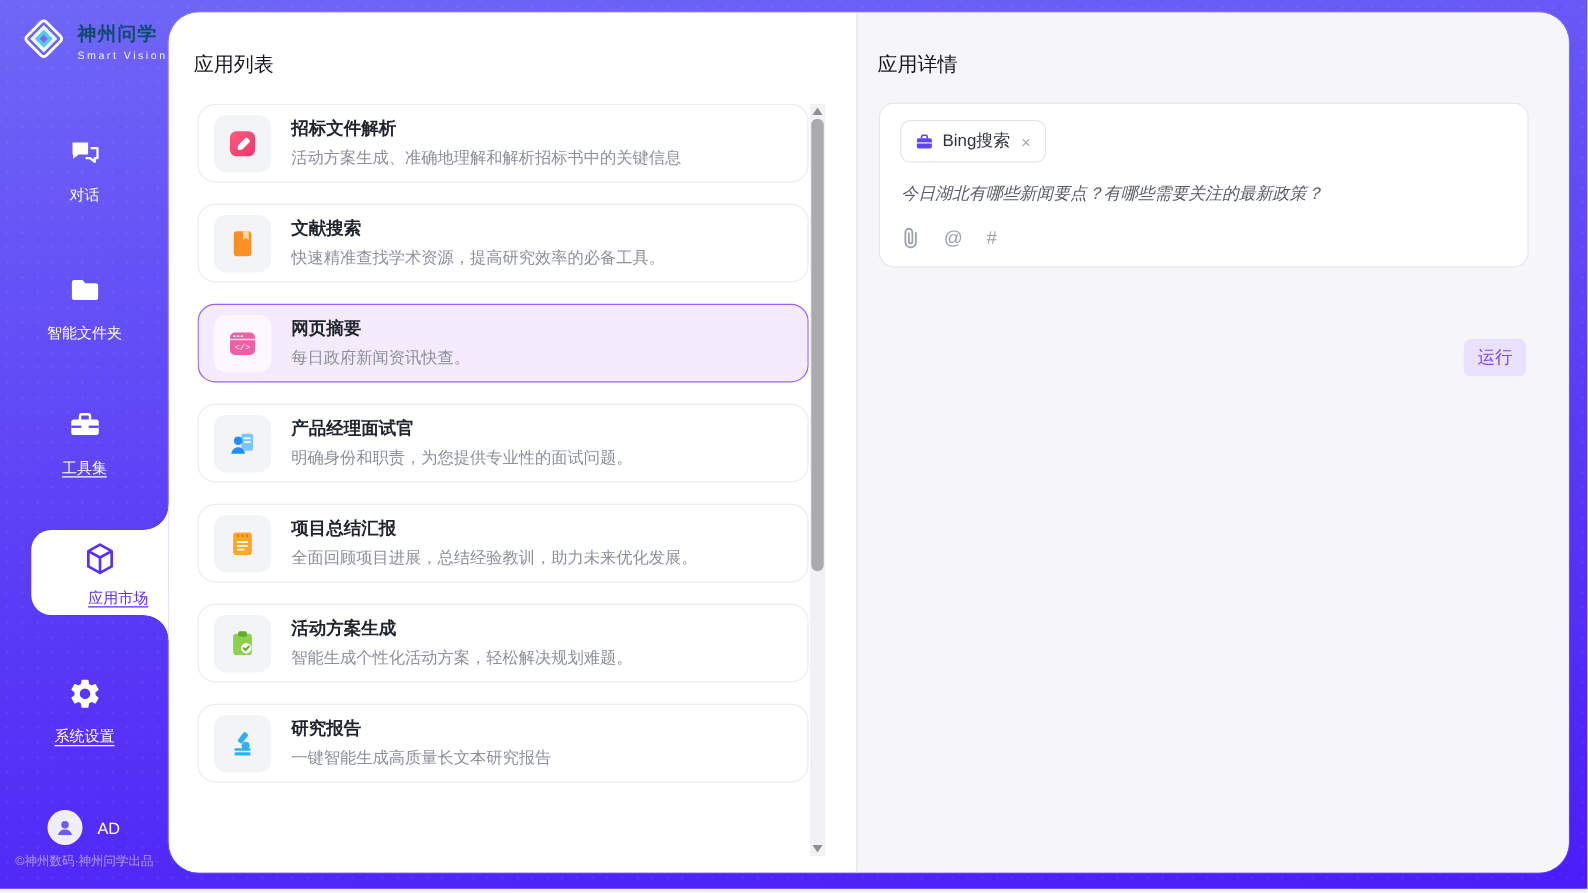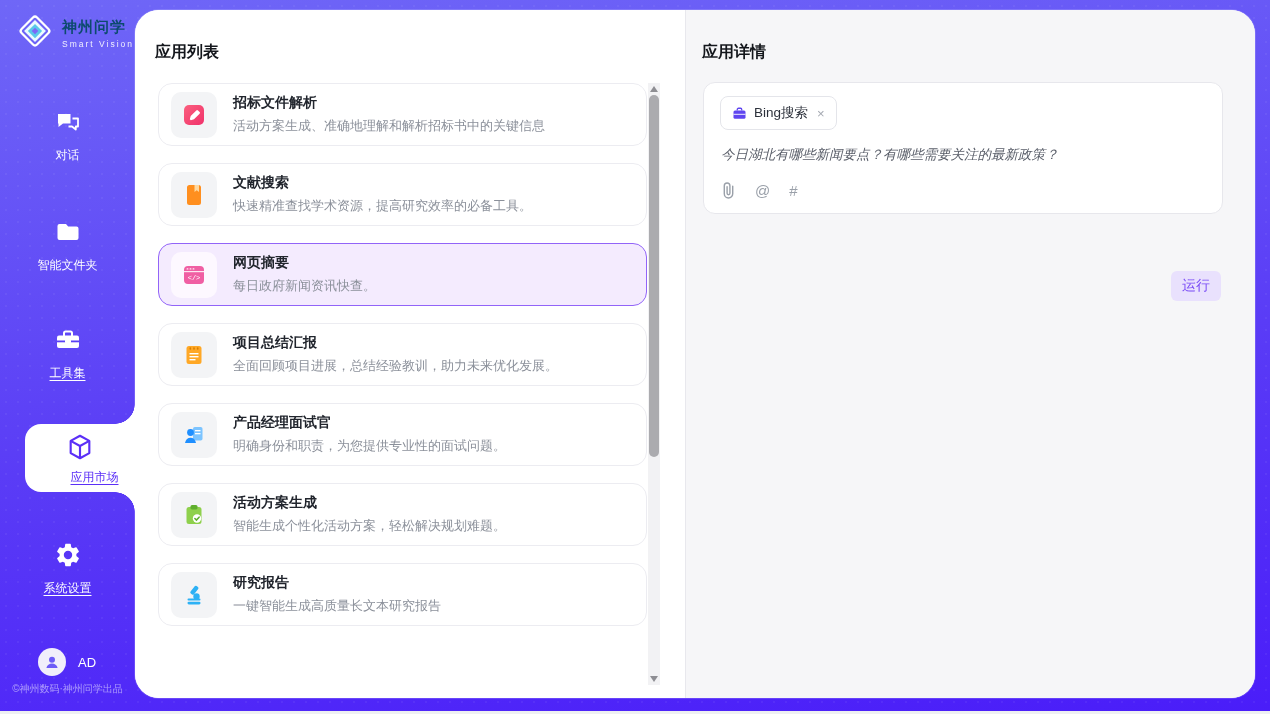--- a/index.html
+++ b/index.html
@@ -30,21 +30,21 @@
   .avatar{width:28px;height:28px;border-radius:50%;background:#f1eefb;display:flex;
     align-items:center;justify-content:center;}
   .user-name{color:#fff;font-size:13px;}
   .side-footer{position:absolute;left:0;top:682px;width:135px;text-align:center;
     color:rgba(255,255,255,.5);font-size:10px;}
 
   
   .content{position:absolute;left:135px;top:10px;width:1120px;height:688px;border-radius:24px;
     background:#fff;display:flex;overflow:hidden;box-shadow:0 0 0 1px rgba(255,255,255,.15);}
   .left-panel{position:relative;width:550px;background:#fff;}
-  .panel-title{position:absolute;left:20px;top:32px;font-size:16px;font-weight:bold;color:#14171c;}
+  .panel-title{position:absolute;left:20px;top:32px;font-size:16px;font-weight:normal;color:#14171c;}
 
   .app-list{position:absolute;left:23px;top:73px;width:489px;height:615px;overflow:hidden;}
   .card{display:flex;align-items:center;gap:16px;height:63px;border:1px solid #ececf1;
     border-radius:14px;padding-left:12px;margin-bottom:17px;background:#fff;cursor:pointer;
     box-sizing:border-box;}
   .card.selected{background:#f4ebfe;border:1.5px solid #9264f8;}
   .icon-box{width:46px;height:46px;border-radius:10px;background:#f3f4f6;display:flex;
     align-items:center;justify-content:center;flex:none;}
   .card.selected .icon-box{background:#fdf8ff;}
   .card-title{font-size:14px;font-weight:bold;color:#21252d;}
@@ -217,54 +217,54 @@
           </div>
           <div class="card-text">
             <div class="card-title">网页摘要</div>
             <div class="card-desc">每日政府新闻资讯快查。</div>
           </div>
         </div>
 
         <div class="card">
           <div class="icon-box">
             <svg width="24" height="24" viewBox="0 0 24 24">
+              <rect x="11" y="4" width="9.5" height="13.5" rx="1.8" fill="#7cc4ff"></rect>
+              <rect x="13" y="7" width="5.5" height="1.3" fill="#fff"></rect>
+              <rect x="13" y="10" width="5.5" height="1.3" fill="#fff"></rect>
+              <circle cx="8.5" cy="9.5" r="3.4" fill="#1f8fff"></circle>
+              <path d="M3 20c.6-3.5 2.9-5.2 5.5-5.2s4.9 1.7 5.5 5.2z" fill="#1f8fff"></path>
+            </svg>
+          </div>
+          <div class="card-text">
+            <div class="card-title">产品经理面试官</div>
+            <div class="card-desc">明确身份和职责，为您提供专业性的面试问题。</div>
+          </div>
+        </div>
+
+        <div class="card">
+          <div class="icon-box">
+            <svg width="24" height="24" viewBox="0 0 24 24">
               <rect x="4.5" y="3" width="15" height="18" rx="2.5" fill="#ffa826"></rect>
               <rect x="7.5" y="4.2" width="1.6" height="2.6" rx=".8" fill="#d97e00"></rect>
               <rect x="11.2" y="4.2" width="1.6" height="2.6" rx=".8" fill="#d97e00"></rect>
               <rect x="14.9" y="4.2" width="1.6" height="2.6" rx=".8" fill="#d97e00"></rect>
               <rect x="7.5" y="10" width="9" height="1.4" fill="#fff"></rect>
               <rect x="7.5" y="13" width="9" height="1.4" fill="#fff"></rect>
               <rect x="7.5" y="16" width="6" height="1.4" fill="#fff"></rect>
             </svg>
           </div>
           <div class="card-text">
             <div class="card-title">项目总结汇报</div>
             <div class="card-desc">全面回顾项目进展，总结经验教训，助力未来优化发展。</div>
           </div>
         </div>
 
         <div class="card">
           <div class="icon-box">
             <svg width="24" height="24" viewBox="0 0 24 24">
-              <rect x="11" y="4" width="9.5" height="13.5" rx="1.8" fill="#7cc4ff"></rect>
-              <rect x="13" y="7" width="5.5" height="1.3" fill="#fff"></rect>
-              <rect x="13" y="10" width="5.5" height="1.3" fill="#fff"></rect>
-              <circle cx="8.5" cy="9.5" r="3.4" fill="#1f8fff"></circle>
-              <path d="M3 20c.6-3.5 2.9-5.2 5.5-5.2s4.9 1.7 5.5 5.2z" fill="#1f8fff"></path>
-            </svg>
-          </div>
-          <div class="card-text">
-            <div class="card-title">产品经理面试官</div>
-            <div class="card-desc">明确身份和职责，为您提供专业性的面试问题。</div>
-          </div>
-        </div>
-
-        <div class="card">
-          <div class="icon-box">
-            <svg width="24" height="24" viewBox="0 0 24 24">
               <rect x="4.5" y="4" width="15" height="17" rx="2.5" fill="#8ed04c"></rect>
               <rect x="8.5" y="2" width="7" height="4.4" rx="1.5" fill="#5fae2e"></rect>
               <circle cx="15" cy="15.5" r="4.2" fill="#fff"></circle>
               <path d="M12.9 15.5l1.5 1.5 2.7-2.8" fill="none" stroke="#5fae2e" stroke-width="1.6" stroke-linecap="round"></path>
             </svg>
           </div>
           <div class="card-text">
             <div class="card-title">活动方案生成</div>
             <div class="card-desc">智能生成个性化活动方案，轻松解决规划难题。</div>
           </div>

